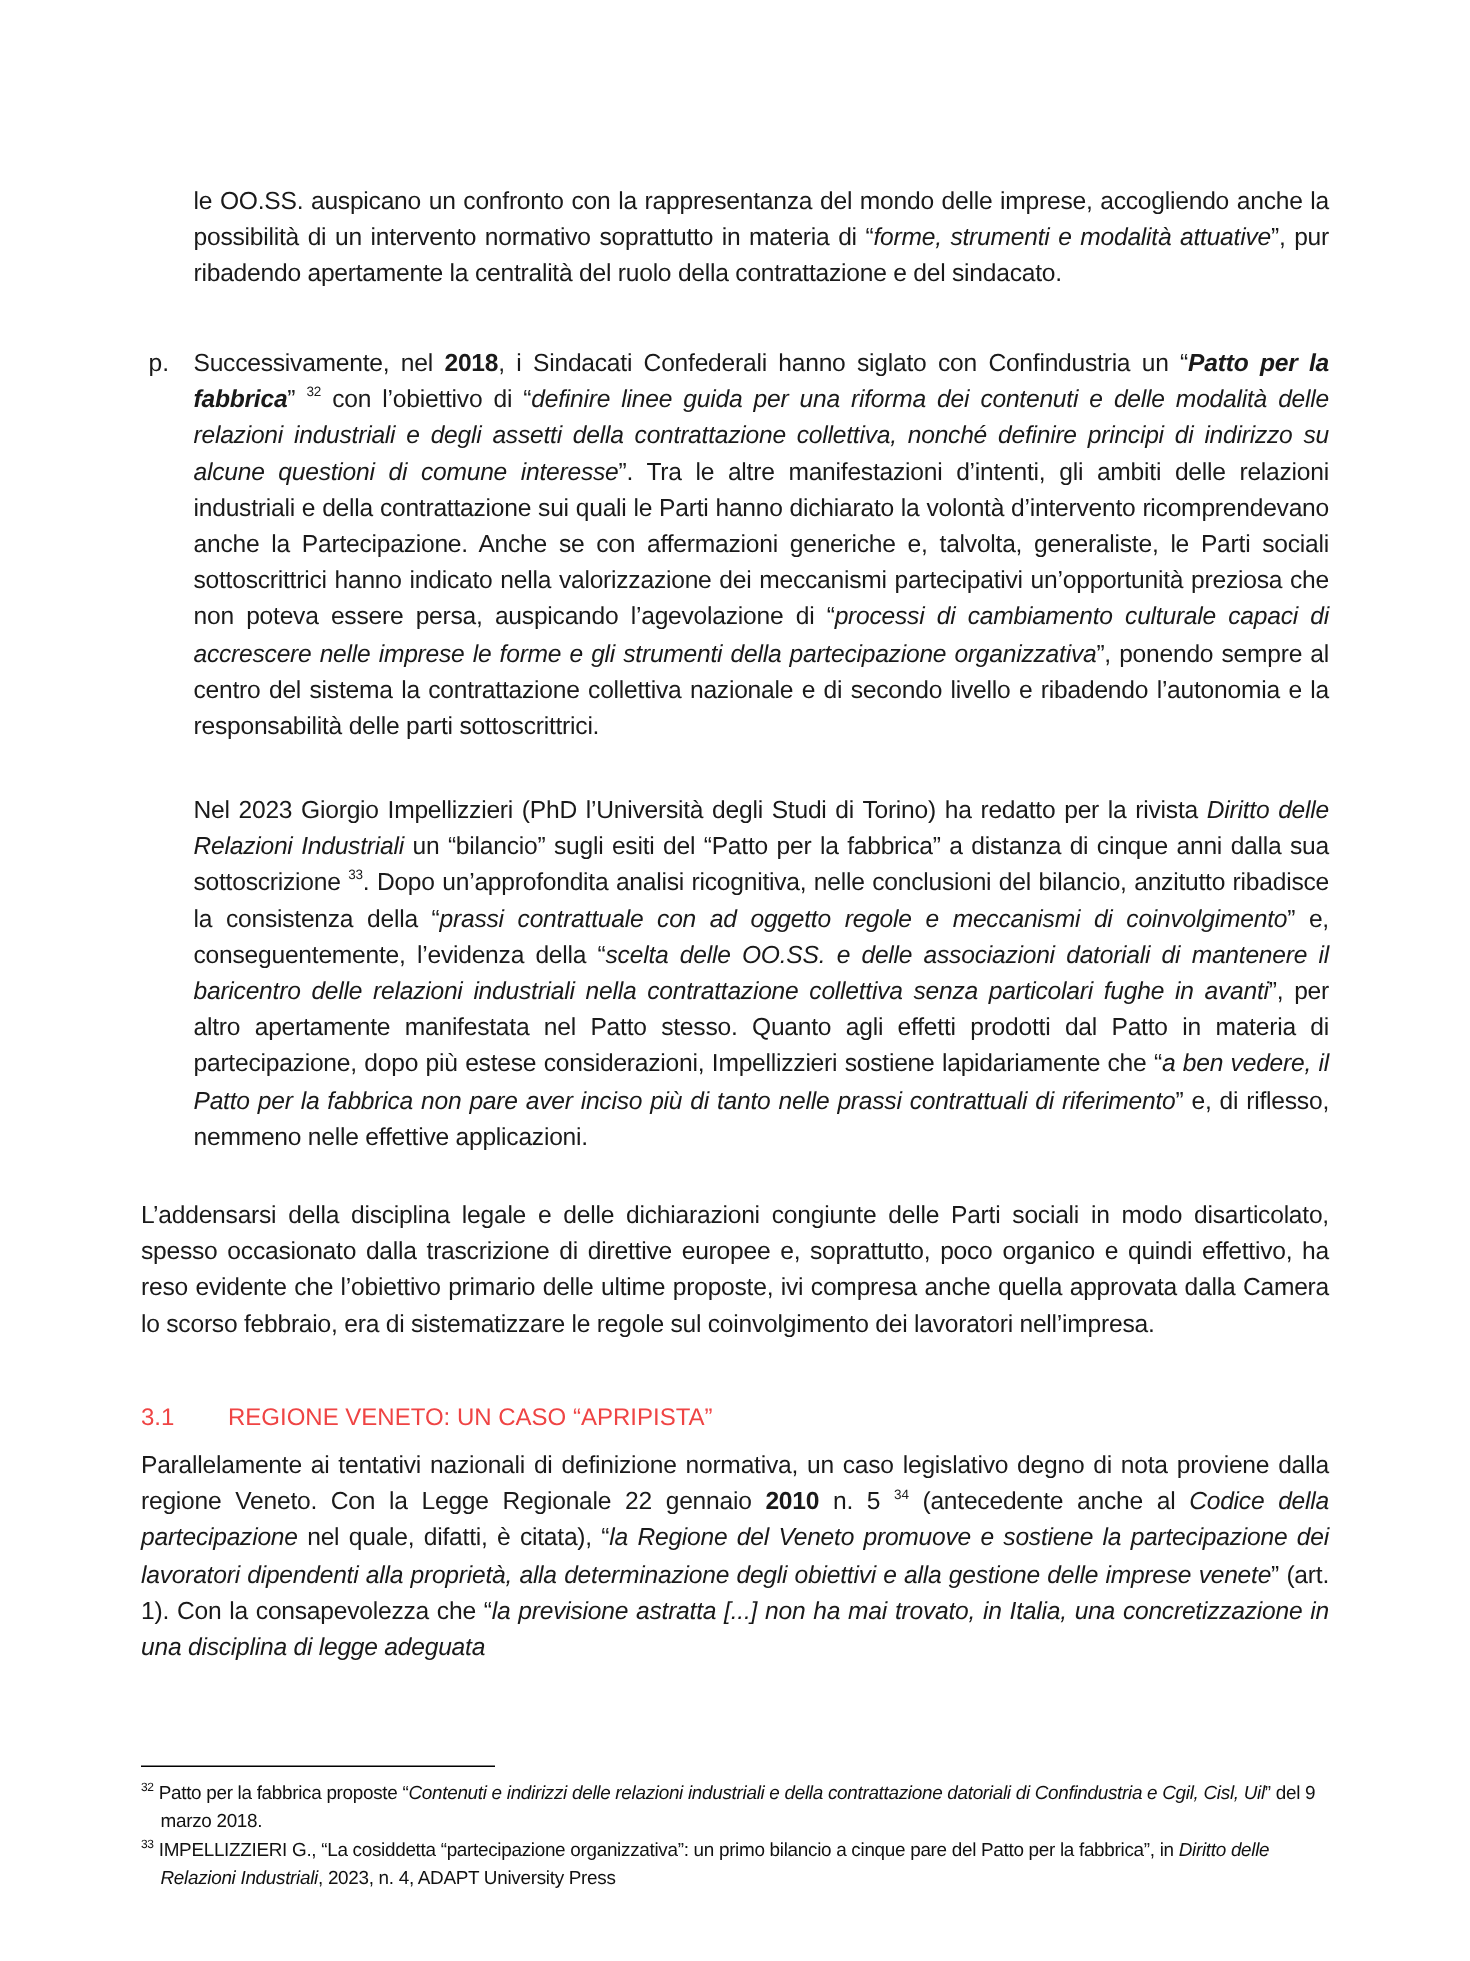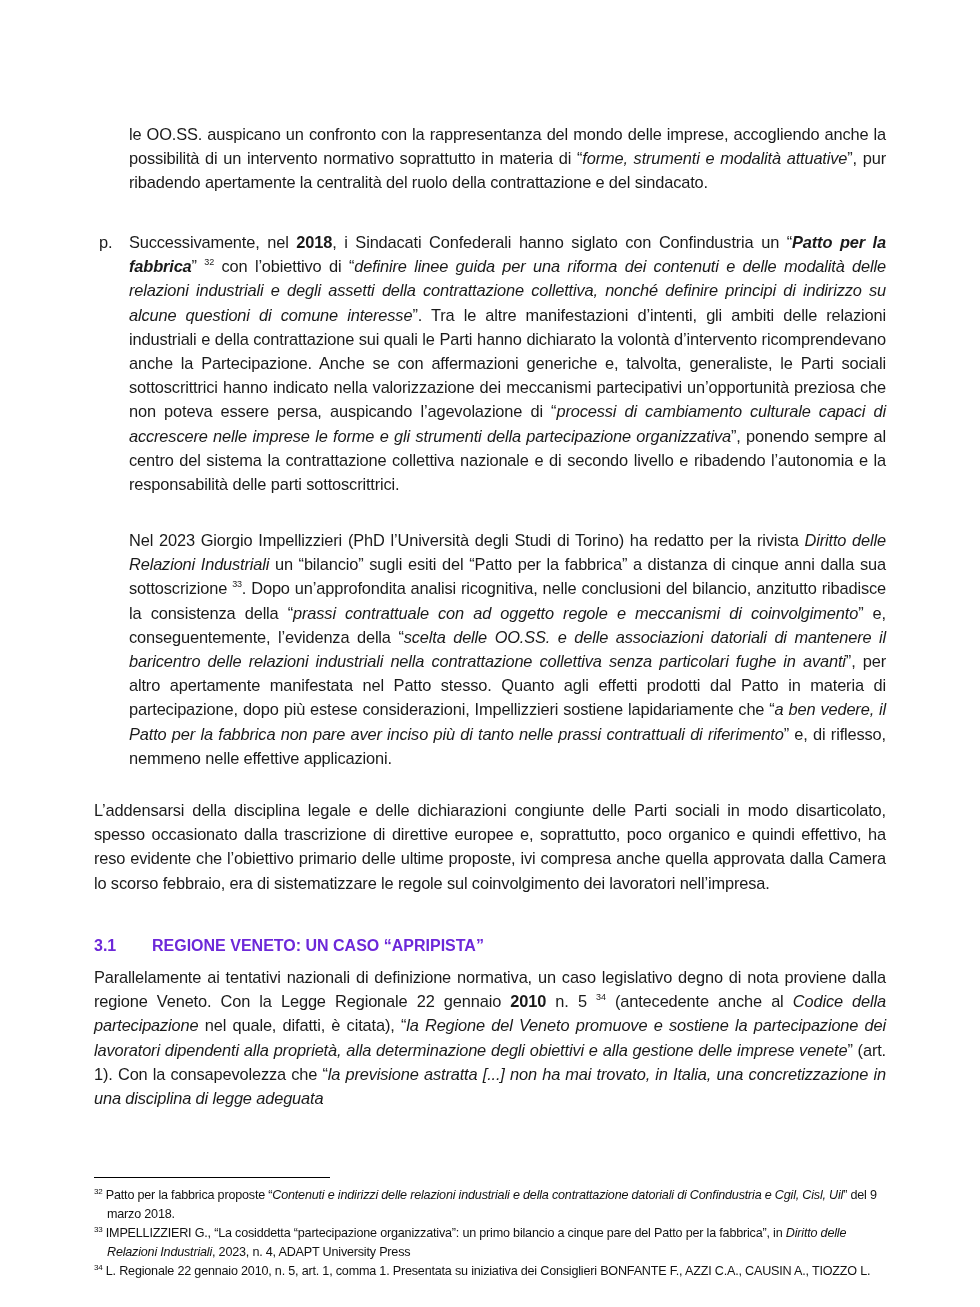--- a/index.html
+++ b/index.html
@@ -10,21 +10,21 @@
     .page { position: absolute; left: 0; top: 0; width: 980px; height: 1307px; margin-top: 48px; }
     .p {
       position: absolute; font-size: 16.4px; line-height: 24.2px;
       text-align: justify; letter-spacing: -0.15px;
     }
     .indent { left: 129px; width: 757px; }
     .full { left: 94px; width: 792px; }
     .marker { position: absolute; left: 99px; font-size: 16.4px; line-height: 24.2px; }
     sup { font-size: 9px; vertical-align: 7px; line-height: 0; }
     .heading {
-      position: absolute; left: 94px; top: 889px; font-size: 16px; font-weight: bold; color: #6d28d9;
+      position: absolute; left: 94px; top: 889px; font-size: 16px; font-weight: normal; color: #ef4444;
     }
     .heading .num { display: inline-block; width: 58px; }
     .fn-rule { position: absolute; left: 94px; top: 1129px; width: 236px; height: 1px; background: #000; }
     .fn {
       position: absolute; left: 94px; width: 800px; font-size: 12.6px; line-height: 19px;
       color: #111; letter-spacing: -0.2px;
     }
     .fn .body { display: block; padding-left: 13px; text-indent: -13px; }
     .fn sup { font-size: 8px; vertical-align: 5px; }
     .pagenum { position: absolute; left: 819px; top: 1272px; font-size: 14px; color: #000000; }
@@ -50,18 +50,15 @@
   <div class="fn-rule"></div>
 
   <div class="fn" style="top:1138px;">
       <span class="body"><sup>32</sup><span> Patto per la fabbrica proposte “</span><i>Contenuti e indirizzi delle relazioni industriali e della contrattazione datoriali di Confindustria e Cgil, Cisl, Uil</i><span>” del 9 marzo 2018.</span></span>
     </div>
 
   <div class="fn" style="top:1176px;">
       <span class="body"><sup>33</sup><span> IMPELLIZZIERI G., “La cosiddetta “partecipazione organizzativa”: un primo bilancio a cinque pare del Patto per la fabbrica”, in </span><i>Diritto delle Relazioni Industriali</i><span>, 2023, n. 4, ADAPT University Press</span></span>
     </div>
 
-  <div class="fn" style="top:1214px;">
-      <span class="body"><sup>34</sup><span> L. Regionale 22 gennaio 2010, n. 5, art. 1, comma 1. Presentata su iniziativa dei Consiglieri BONFANTE F., AZZI C.A., CAUSIN A., TIOZZO L.</span></span>
-    </div>
 
   <div class="pagenum">13 | 18</div>
 </div>
 
 </body></html>

